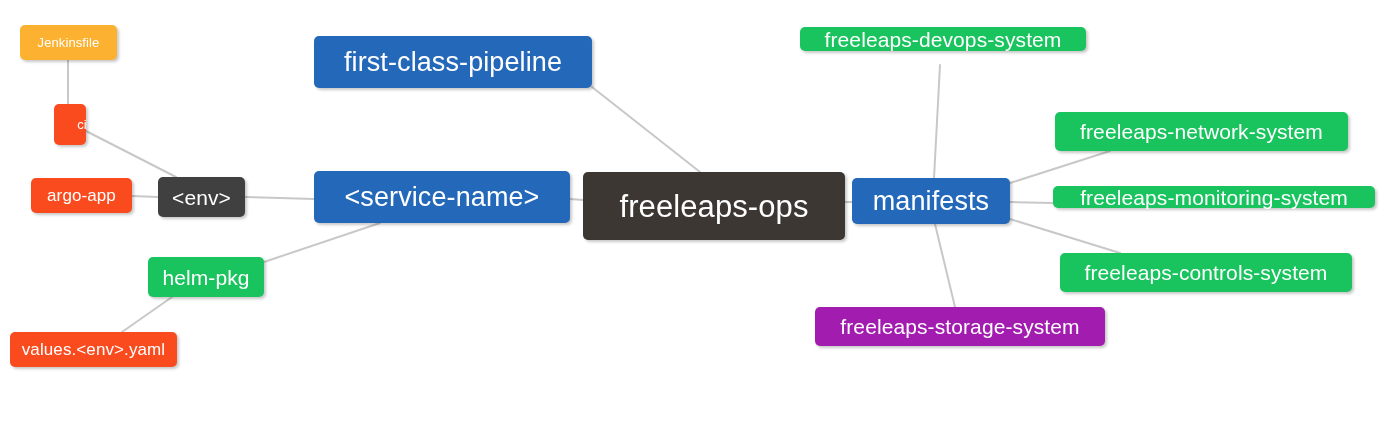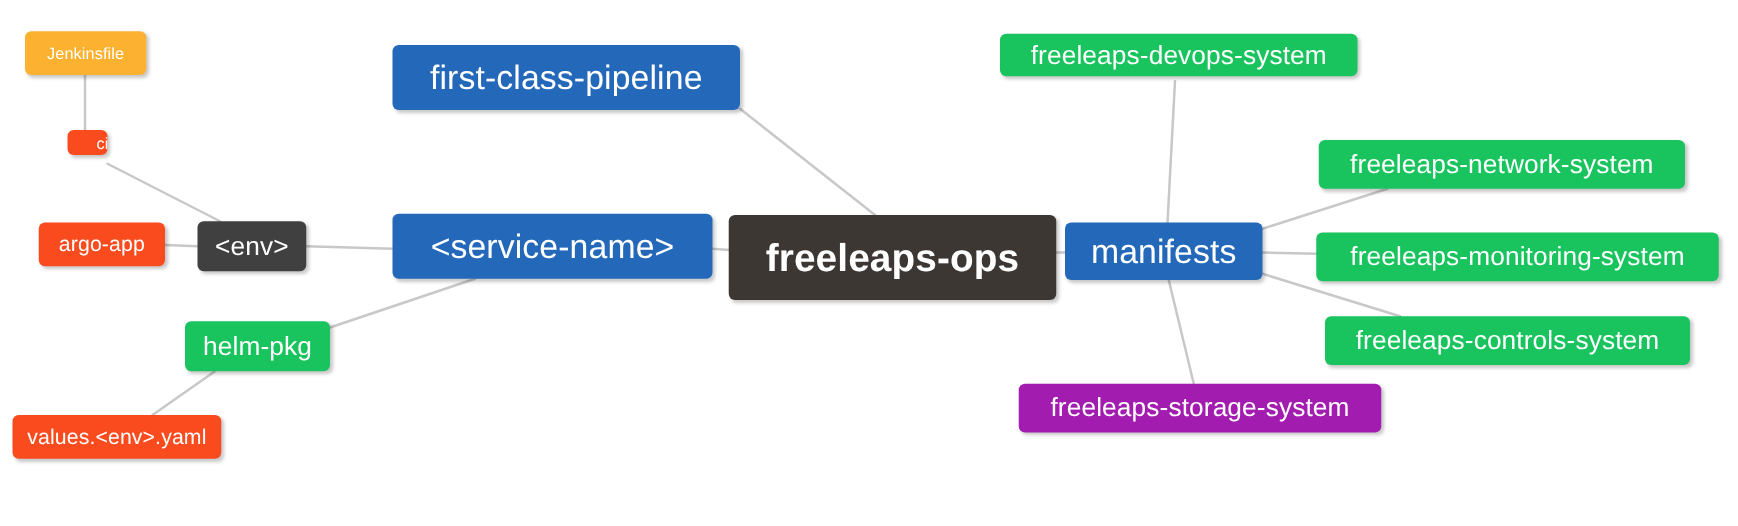--- a/index.html
+++ b/index.html
@@ -38,21 +38,21 @@
     white-space: nowrap;
     box-shadow: 2px 2px 3px rgba(0,0,0,0.22);
     line-height: 1;
     letter-spacing: 0.1px;
   }
   .node-label {
     display: block;
     white-space: nowrap;
   }
   
-  .tier-root   { font-size: 31px; font-weight: bold; }
+  .tier-root   { font-size: 31px; }
   .tier-1      { font-size: 27px; }
   .tier-2      { font-size: 21px; }
   .tier-3      { font-size: 17px; }
   .tier-4      { font-size: 13px; }
 </style>
 </head>
 <body>
 
 <div id="mindmap">
   <svg id="edge-layer" viewBox="0 0 1390 421" width="1390" height="421">
@@ -68,21 +68,21 @@
       <line x1="934" y1="178" x2="940" y2="65" stroke="#c8c8c8" stroke-width="2" stroke-linecap="round"></line>
       <line x1="1010" y1="183" x2="1110" y2="151" stroke="#c8c8c8" stroke-width="2" stroke-linecap="round"></line>
       <line x1="1010" y1="202" x2="1053" y2="203" stroke="#c8c8c8" stroke-width="2" stroke-linecap="round"></line>
       <line x1="1010" y1="219" x2="1120" y2="253" stroke="#c8c8c8" stroke-width="2" stroke-linecap="round"></line>
       <line x1="935" y1="224" x2="955" y2="307" stroke="#c8c8c8" stroke-width="2" stroke-linecap="round"></line>
     </svg>
   <div id="node-layer">
       <div class="node tier-4" style="left: 20px; top: 25px; width: 97px; height: 35px; background: rgb(252, 177, 48);">
         <span class="node-label">Jenkinsfile</span>
       </div>
-      <div class="node tier-4" style="left: 54px; top: 104px; width: 32px; height: 20px; background: rgb(250, 75, 31); padding-left: 24px;">
+      <div class="node tier-4" style="left: 54px; top: 104px; width: 32px; height: 41px; background: rgb(250, 75, 31); padding-left: 24px;">
         <span class="node-label">ci</span>
       </div>
       <div class="node tier-3" style="left: 31px; top: 178px; width: 101px; height: 35px; background: rgb(250, 75, 31);">
         <span class="node-label">argo-app</span>
       </div>
       <div class="node tier-2" style="left: 158px; top: 177px; width: 87px; height: 40px; background: #404040;">
         <span class="node-label">&lt;env&gt;</span>
       </div>
       <div class="node tier-2" style="left: 148px; top: 257px; width: 116px; height: 40px; background: rgb(25, 196, 94);">
         <span class="node-label">helm-pkg</span>
@@ -95,27 +95,27 @@
       </div>
       <div class="node tier-1" style="left: 314px; top: 36px; width: 278px; height: 52px; background: rgb(36, 104, 185); text-align: center;">
         <span class="node-label">first-class-pipeline</span>
       </div>
       <div class="node tier-root" style="left: 583px; top: 172px; width: 262px; height: 68px; background: rgb(60, 55, 51);">
         <span class="node-label">freeleaps-ops</span>
       </div>
       <div class="node tier-1" style="left: 852px; top: 178px; width: 158px; height: 46px; background: rgb(36, 104, 185);">
         <span class="node-label">manifests</span>
       </div>
-      <div class="node tier-2" style="left: 800px; top: 27px; width: 286px; height: 34px; background: rgb(25, 196, 94);">
+      <div class="node tier-2" style="left: 800px; top: 27px; width: 286px; height: 24px; background: rgb(25, 196, 94);">
         <span class="node-label">freeleaps-devops-system</span>
       </div>
       <div class="node tier-2" style="left: 1055px; top: 112px; width: 293px; height: 39px; background: rgb(25, 196, 94);">
         <span class="node-label">freeleaps-network-system</span>
       </div>
-      <div class="node tier-2" style="left: 1053px; top: 186px; width: 322px; height: 39px; background: rgb(25, 196, 94);">
+      <div class="node tier-2" style="left: 1053px; top: 186px; width: 322px; height: 22px; background: rgb(25, 196, 94);">
         <span class="node-label">freeleaps-monitoring-system</span>
       </div>
       <div class="node tier-2" style="left: 1060px; top: 253px; width: 292px; height: 39px; background: rgb(25, 196, 94);">
         <span class="node-label">freeleaps-controls-system</span>
       </div>
       <div class="node tier-2" style="left: 815px; top: 307px; width: 290px; height: 39px; background: #a21caf;">
         <span class="node-label">freeleaps-storage-system</span>
       </div>
     </div>
 </div>

